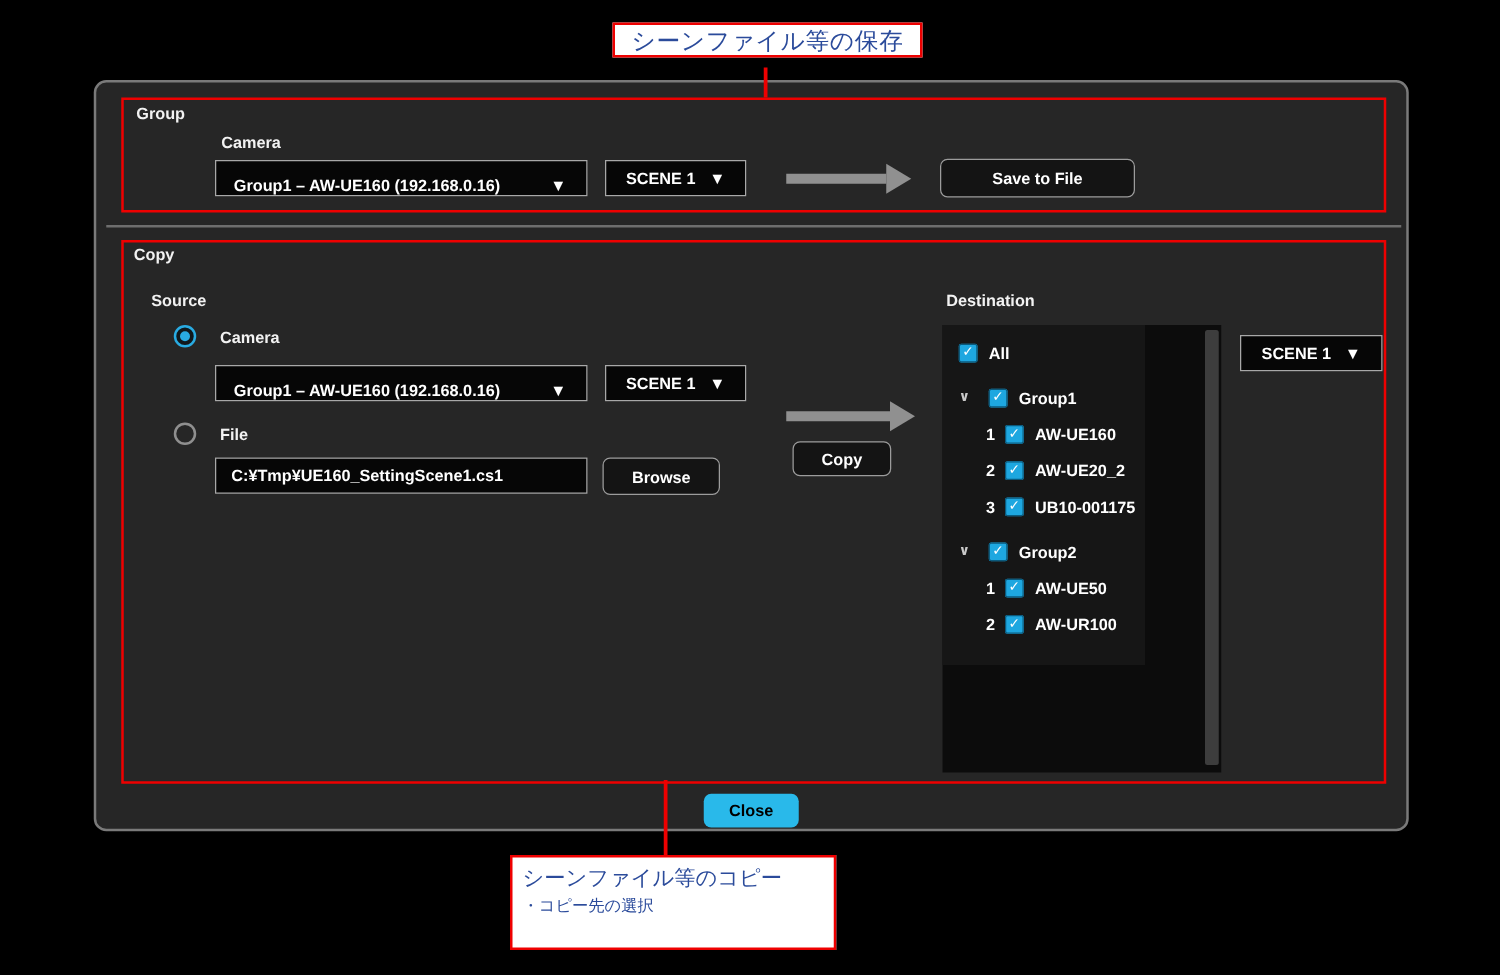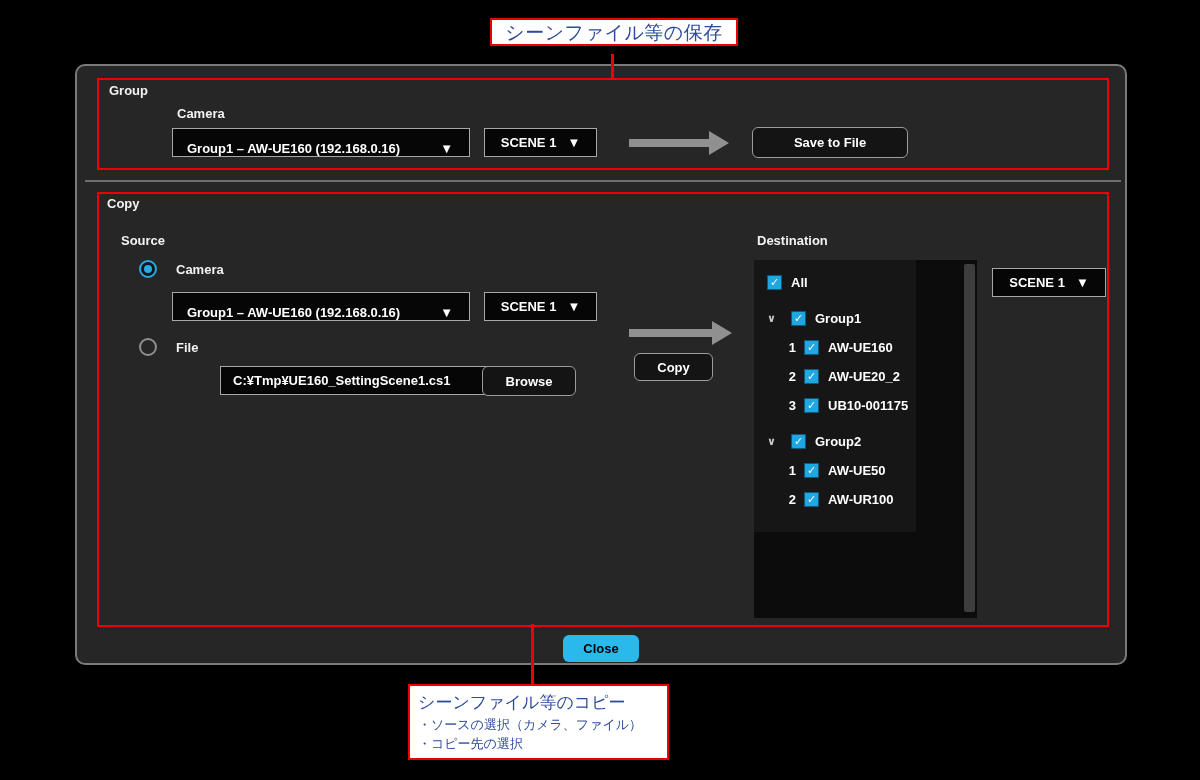--- a/index.html
+++ b/index.html
@@ -123,21 +123,21 @@
     <span class="dd-arrow">▼</span>
   </div>
   <div class="dropdown dd-center" style="left:407px; top:226px; width:113px;">
     <span>SCENE 1</span>
     <span class="dd-arrow">▼</span>
   </div>
 
   <div class="radio radio-off" style="left:62px; top:272px;"></div>
   <span class="lbl" style="left:99px; top:274px;">File</span>
 
-  <input class="file-input" style="left: 95px; top: 300px; width: 298px; margin-left: 48px;" readonly="" value="C:¥Tmp¥UE160_SettingScene1.cs1">
+  <input class="file-input" style="left: 95px; top: 300px; width: 298px;" readonly="" value="C:¥Tmp¥UE160_SettingScene1.cs1">
   <button class="btn" style="left:405px; top:300px; width:94px; height:30px;">Browse</button>
 
   <div class="flow-arrow" style="left:552px; top:255px; width:103px;">
     <div class="shaft" style="width:83px;"></div>
       <div class="head"></div>
   </div>
   <button class="btn" style="left:557px; top:287px; width:79px; height:28px;">Copy</button>
 
   <span class="lbl" style="left:680px; top:167px;">Destination</span>
   <div class="dest-panel">
@@ -205,15 +205,14 @@
     <span>SCENE 1</span>
     <span class="dd-arrow">▼</span>
   </div>
 
   <button class="btn btn-close" style="left:486px; top:569px; width:76px; height:27px;">Close</button>
 </div>
 
 <div class="connector connector-bottom"></div>
 <div class="callout callout-bottom">
   <div class="cb-title">シーンファイル等のコピー</div>
-  <div class="cb-line">・ソースの選択（カメラ、ファイル）</div>
   <div class="cb-line">・コピー先の選択</div>
 </div>
 
 </body></html>

